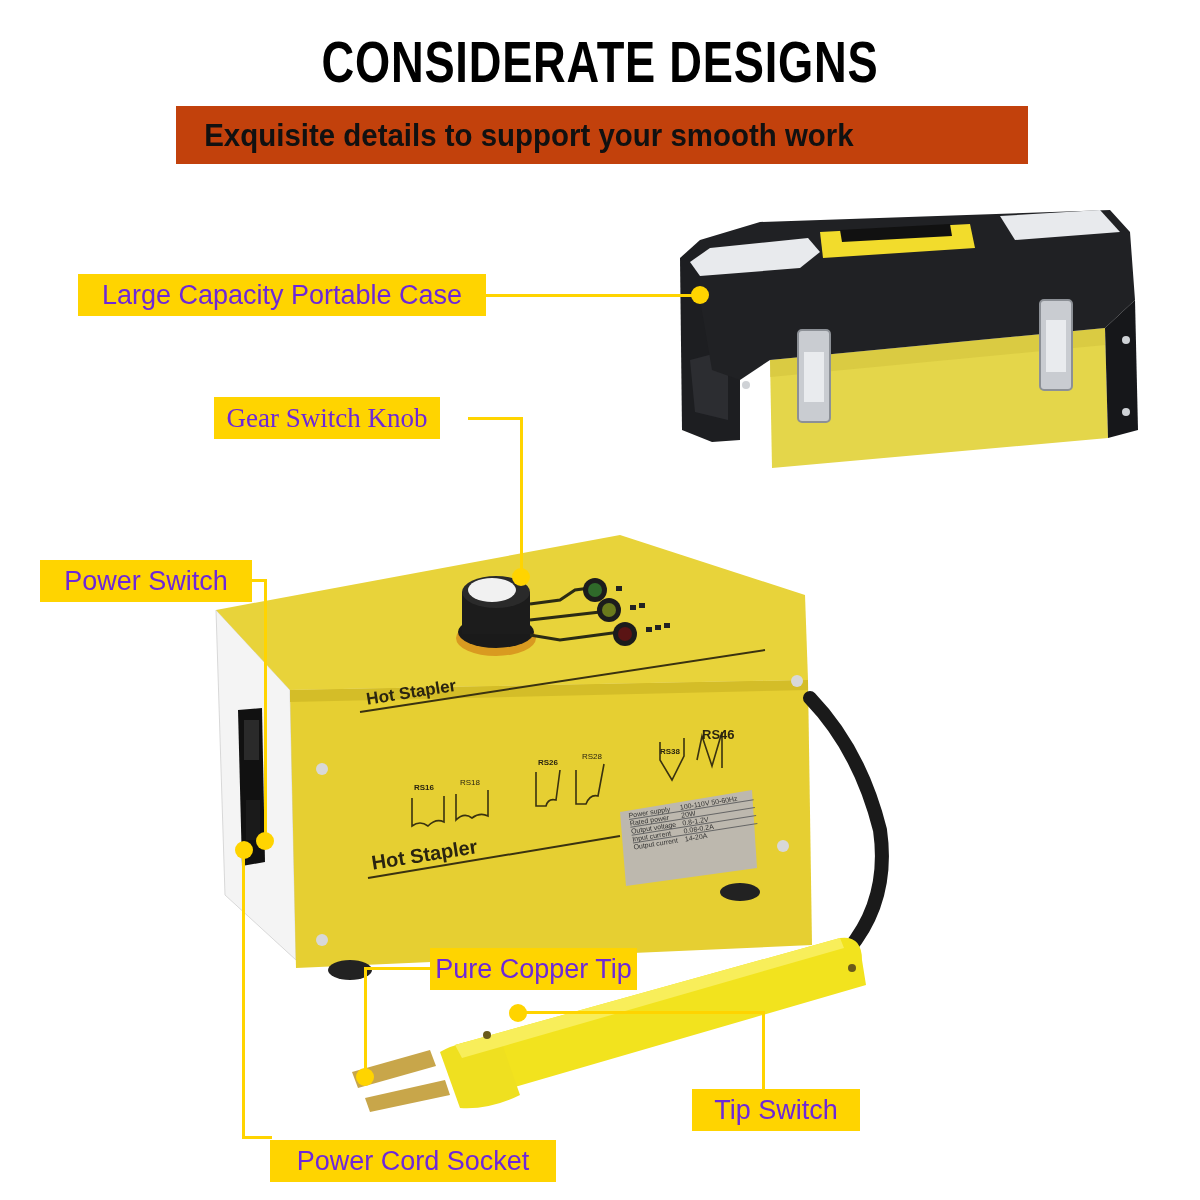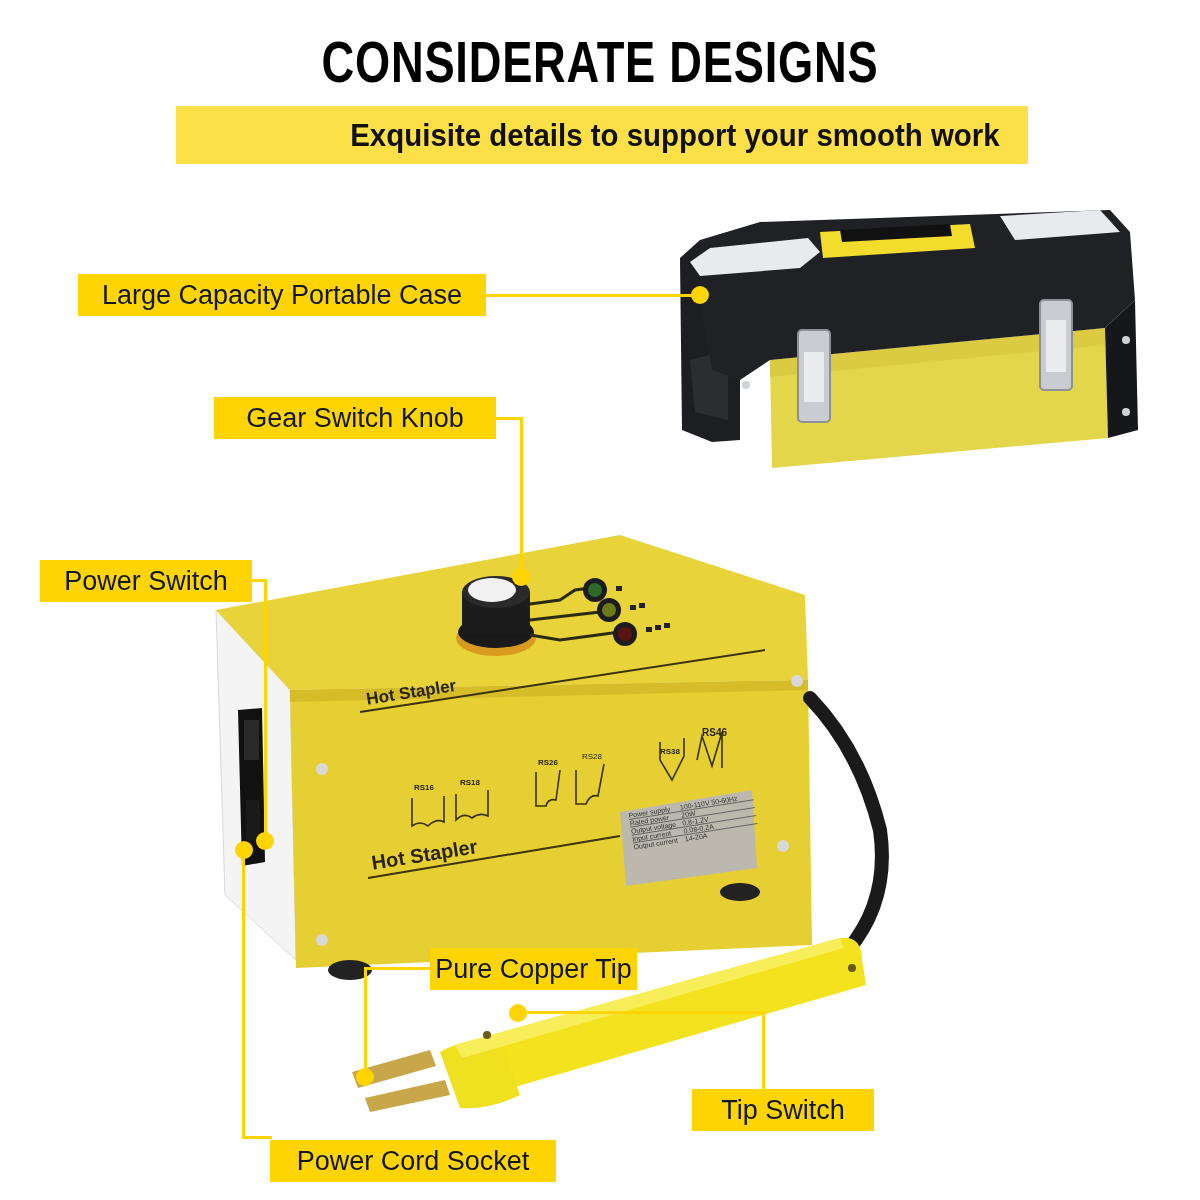--- a/index.html
+++ b/index.html
@@ -3,26 +3,26 @@
 <meta charset="utf-8">
 <style>
   html, body { margin: 0; padding: 0; background: #ffffff; }
   body { width: 1200px; height: 1200px; position: relative; overflow: hidden; font-family: "Liberation Sans", sans-serif; }
   .title {
     position: absolute; left: 0; top: 28px; width: 1200px; text-align: center;
     font-family: "Liberation Sans", sans-serif; font-weight: 700; font-size: 58px;
     letter-spacing: 1px; color: #000; transform: scaleX(0.78); transform-origin: 600px 0;
   }
   .subtitle-bar {
-    position: absolute; left: 176px; top: 106px; width: 852px; height: 58px; background: #fde047;
-    display: flex; align-items: center; justify-content: flex-end;
+    position: absolute; left: 176px; top: 106px; width: 852px; height: 58px; background: #c2410c;
+    display: flex; align-items: center; justify-content: flex-start;
   }
   .subtitle-bar span { font-weight: 700; font-size: 32px; color: #111; transform: scaleX(0.92); display: inline-block; white-space: nowrap; }
   .callout {
-    position: absolute; background: #ffd400; color: #0f172a; font-size: 27px; white-space: nowrap;
+    position: absolute; background: #ffd400; color: #6d28d9; font-size: 27px; white-space: nowrap;
     display: flex; align-items: center; justify-content: center; height: 42px; padding: 0 16px; box-sizing: border-box;
   }
   .line { position: absolute; background: #ffd400; }
   .dot { position: absolute; width: 18px; height: 18px; border-radius: 50%; background: #ffd400; margin: -9px 0 0 -9px; }
   svg { position: absolute; left: 0; top: 0; }
 </style>
 </head>
 <body>
 
 <div class="title">CONSIDERATE DESIGNS</div>
@@ -152,45 +152,45 @@
 <div class="line" style="left:364px; top:967px; width:3px; height:110px;"></div>
 <div class="dot" style="left:365px; top:1077px;"></div>
 
 <div class="dot" style="left:518px; top:1013px;"></div>
 <div class="line" style="left:518px; top:1011px; width:246px; height:3px;"></div>
 <div class="line" style="left:762px; top:1011px; width:3px; height:80px;"></div>
 
 <div class="callout" style="left:78px; top:274px; width:408px;">
   <span>Large Capacity Portable Case</span>
 </div>
-<div class="callout" style="left:214px; top:397px; width:282px;">
+<div class="callout" style="left:214px; top:397px; width:226px;font-family:Liberation Serif, serif;">
   <span>Gear Switch Knob</span>
 </div>
 <div class="callout" style="left:40px; top:560px; width:212px;">
   <span>Power Switch</span>
 </div>
 <div class="callout" style="left:430px; top:948px; width:207px;">
   <span>Pure Copper Tip</span>
 </div>
-<div class="callout" style="left:692px; top:1089px; width:182px;">
+<div class="callout" style="left:692px; top:1089px; width:168px;">
   <span>Tip Switch</span>
 </div>
 <div class="callout" style="left:270px; top:1116px; width:286px;margin-top:24px;">
   <span>Power Cord Socket</span>
 </div>
 
 <div style="position:absolute; left:365px; top:690px; font-weight:700; font-size:17px; color:#2a2410; transform:rotate(-9deg); transform-origin:left top;">Hot Stapler</div>
 <div style="position:absolute; left:370px; top:852px; font-weight:700; font-size:20px; color:#2a2410; transform:rotate(-9deg); transform-origin:left top;">Hot Stapler</div>
 
 <div style="position:absolute; left:414px; top:783px; font-size:8px; font-weight:700; color:#2a2410;">RS16</div>
-<div style="position:absolute; left:460px; top:778px; font-size:8px; font-weight:700; color:#2a2410;">RS18</div>
+<div style="position:absolute; left:460px; top:778px; font-size:8px; font-weight:400; color:#2a2410;">RS18</div>
 <div style="position:absolute; left:538px; top:758px; font-size:8px; font-weight:700; color:#2a2410;">RS26</div>
 <div style="position:absolute; left:582px; top:752px; font-size:8px; font-weight:400; color:#2a2410;">RS28</div>
 <div style="position:absolute; left:660px; top:747px; font-size:8px; font-weight:700; color:#2a2410;">RS38</div>
-<div style="position:absolute; left:702px; top:727px; font-size:10px; font-weight:700; color:#2a2410;">RS46</div>
+<div style="position:absolute; left:702px; top:727px; font-size:13px; font-weight:700; color:#2a2410;">RS46</div>
 
 <div style="position:absolute; left:628px; top:812px; width:126px; transform:rotate(-9deg); transform-origin:left top; font-size:7px; color:#333;">
   <div style="display:flex; border-bottom:1px solid #666;">
       <span style="width:52px;">Power supply</span>
       <span>100-110V 50-60Hz</span>
     </div>
   <div style="display:flex; border-bottom:1px solid #666;">
       <span style="width:52px;">Rated power</span>
       <span>20W</span>
     </div>

